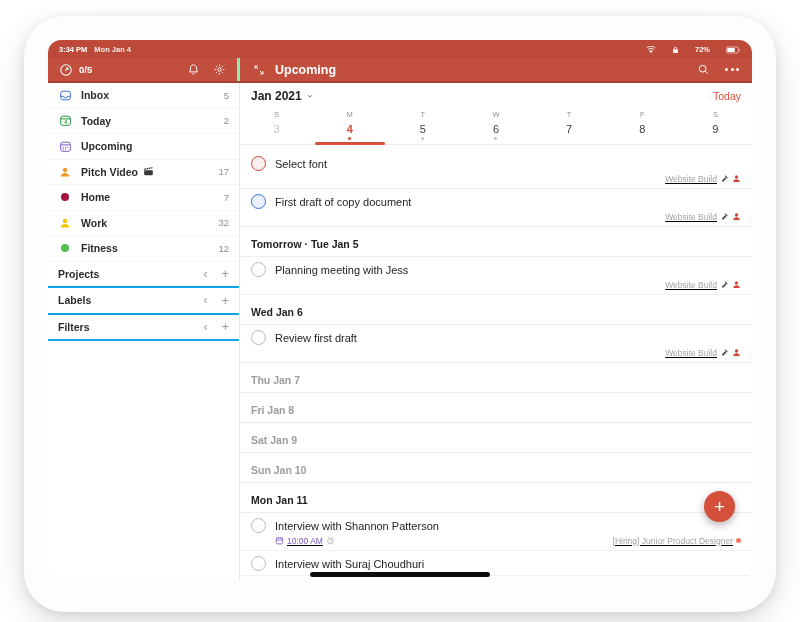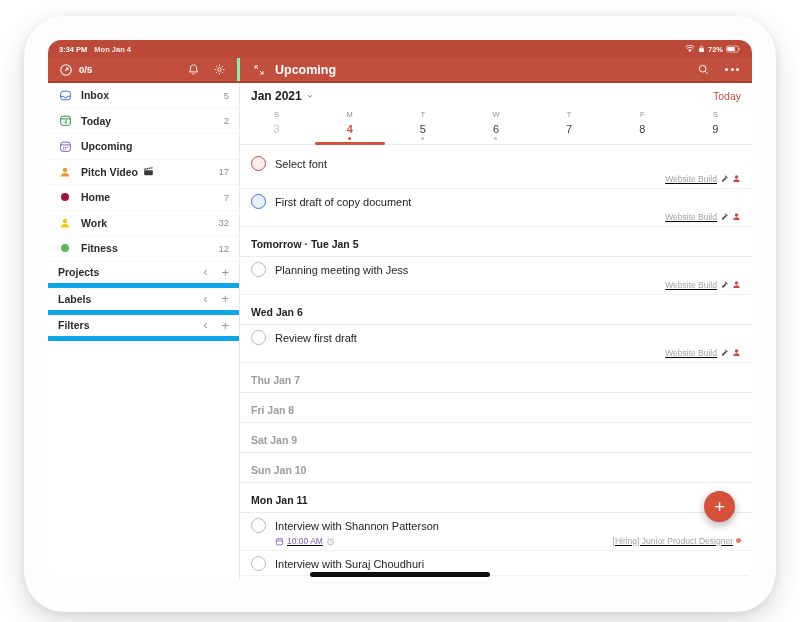--- a/index.html
+++ b/index.html
@@ -11,21 +11,21 @@
   .screen { position:absolute; left:24px; top:24px; width:704px; height:540px;
             background:#ffffff; border-radius:13px; overflow:hidden;
             display:flex; flex-direction:column; }
 
   
   .statusbar { height:18px; background:#bd4a38; color:#fff; display:flex;
                align-items:center; justify-content:space-between; padding:0 11px;
                font-size:7.5px; font-weight:700; flex:0 0 auto; }
   .sb-left { display:flex; gap:7px; align-items:center; }
   .sb-date { opacity:.9; }
-  .sb-right { display:flex; gap:3px; align-items:flex-start; font-weight:700; }
+  .sb-right { display:flex; gap:16px; align-items:flex-end; font-weight:700; }
   .sb-right svg { display:block; }
 
   
   .appheader { height:25px; background:#c24f3e; display:flex; flex:0 0 auto;
                border-bottom:2px solid #a8402e; color:#fff; }
   .hdr-sidebar { width:192px; flex:0 0 192px; display:flex; align-items:center;
                  padding:0 11px; border-right:3px solid #86efac; }
   .hdr-karma { display:flex; align-items:center; gap:6px; }
   .hdr-karma-count { font-size:9.5px; font-weight:600; }
   .hdr-sp { flex:1; }
@@ -43,21 +43,21 @@
 
   .side-item { height:25.5px; display:flex; align-items:center; padding:0 10px;
                border-bottom:1px solid #f6f6f6; cursor:pointer; }
   .si-icon { width:14px; display:flex; justify-content:center; }
   .si-label { font-size:10.5px; font-weight:600; color:#2b2b2b; margin-left:9px; }
   .si-emoji { margin-left:5px; display:flex; }
   .si-count { margin-left:auto; font-size:9.5px; color:#8e8e8e; }
   .si-dot { width:8px; height:8px; border-radius:50%; background:currentColor; }
 
   .side-group { height:26.5px; display:flex; align-items:center; padding:0 10px;
-                border-bottom:5px solid #0ea5e9; cursor:pointer; }
+                border-bottom:2px solid #0ea5e9; cursor:pointer; }
   .sg-label { font-size:10.5px; font-weight:700; color:#2b2b2b; }
   .sg-chevron { margin-left:auto; color:#9a9a9a; font-size:12px; line-height:1; cursor:pointer; }
   .sg-plus { margin-left:14px; color:#9a9a9a; font-size:13px; font-weight:400; line-height:1; cursor:pointer; }
 
   
   .main { flex:1; position:relative; display:flex; flex-direction:column; overflow:hidden; background:#fff; }
   .month-row { height:22px; display:flex; align-items:center; justify-content:space-between;
                padding:3px 11px 0 11px; flex:0 0 auto; }
   .month-label { display:flex; align-items:center; gap:4px; font-size:12px; font-weight:700; color:#222; cursor:pointer; }
   .today-btn { font-size:10.5px; font-weight:500; color:#d6503c; cursor:pointer; }
@@ -83,21 +83,21 @@
                     border-bottom:1px solid #ececec; }
   .section.empty .section-header { color:#9c9c9c; }
 
   .task { padding:5px 11px 4px 11px; border-bottom:1px solid #f1f1f1; cursor:pointer; }
   .task-line1 { display:flex; align-items:center; }
   .task-checkbox { width:15px; height:15px; border-radius:50%; border:1.5px solid #b9b9b9;
                    background:#fff; flex:0 0 auto; cursor:pointer; }
   .task-title { font-size:11px; color:#242424; margin-left:9px; }
   .task-line2 { display:flex; align-items:center; justify-content:space-between;
                 margin-left:24px; margin-top:2px; min-height:11px;text-decoration:underline; }
-  .task-time { display:flex; align-items:flex-end; gap:3px; font-size:8.5px; font-weight:500; color:#7a59c0; }
+  .task-time { display:flex; align-items:center; gap:3px; font-size:8.5px; font-weight:500; color:#7a59c0; }
   .task-time .alarm { color:#a5a5a5; display:flex; }
   .task-project { display:flex; align-items:center; gap:3px; margin-left:auto;
                   font-size:8.5px; color:#a3a3a3; }
   .proj-dot { width:5px; height:5px; border-radius:50%; }
 
   .fab { position:absolute; right:17px; bottom:58px; width:31px; height:31px; border-radius:50%;
          background:#d4503a; color:#fff; display:flex; align-items:center; justify-content:center;
          font-size:19px; font-weight:400; box-shadow:0 3px 8px rgba(0,0,0,.3); cursor:pointer; z-index:5; }
   .home-indicator { position:absolute; left:50%; bottom:3px; transform:translateX(-50%);
                     width:180px; height:5px; border-radius:3px; background:#0e0e0e; z-index:6; cursor:pointer; }

